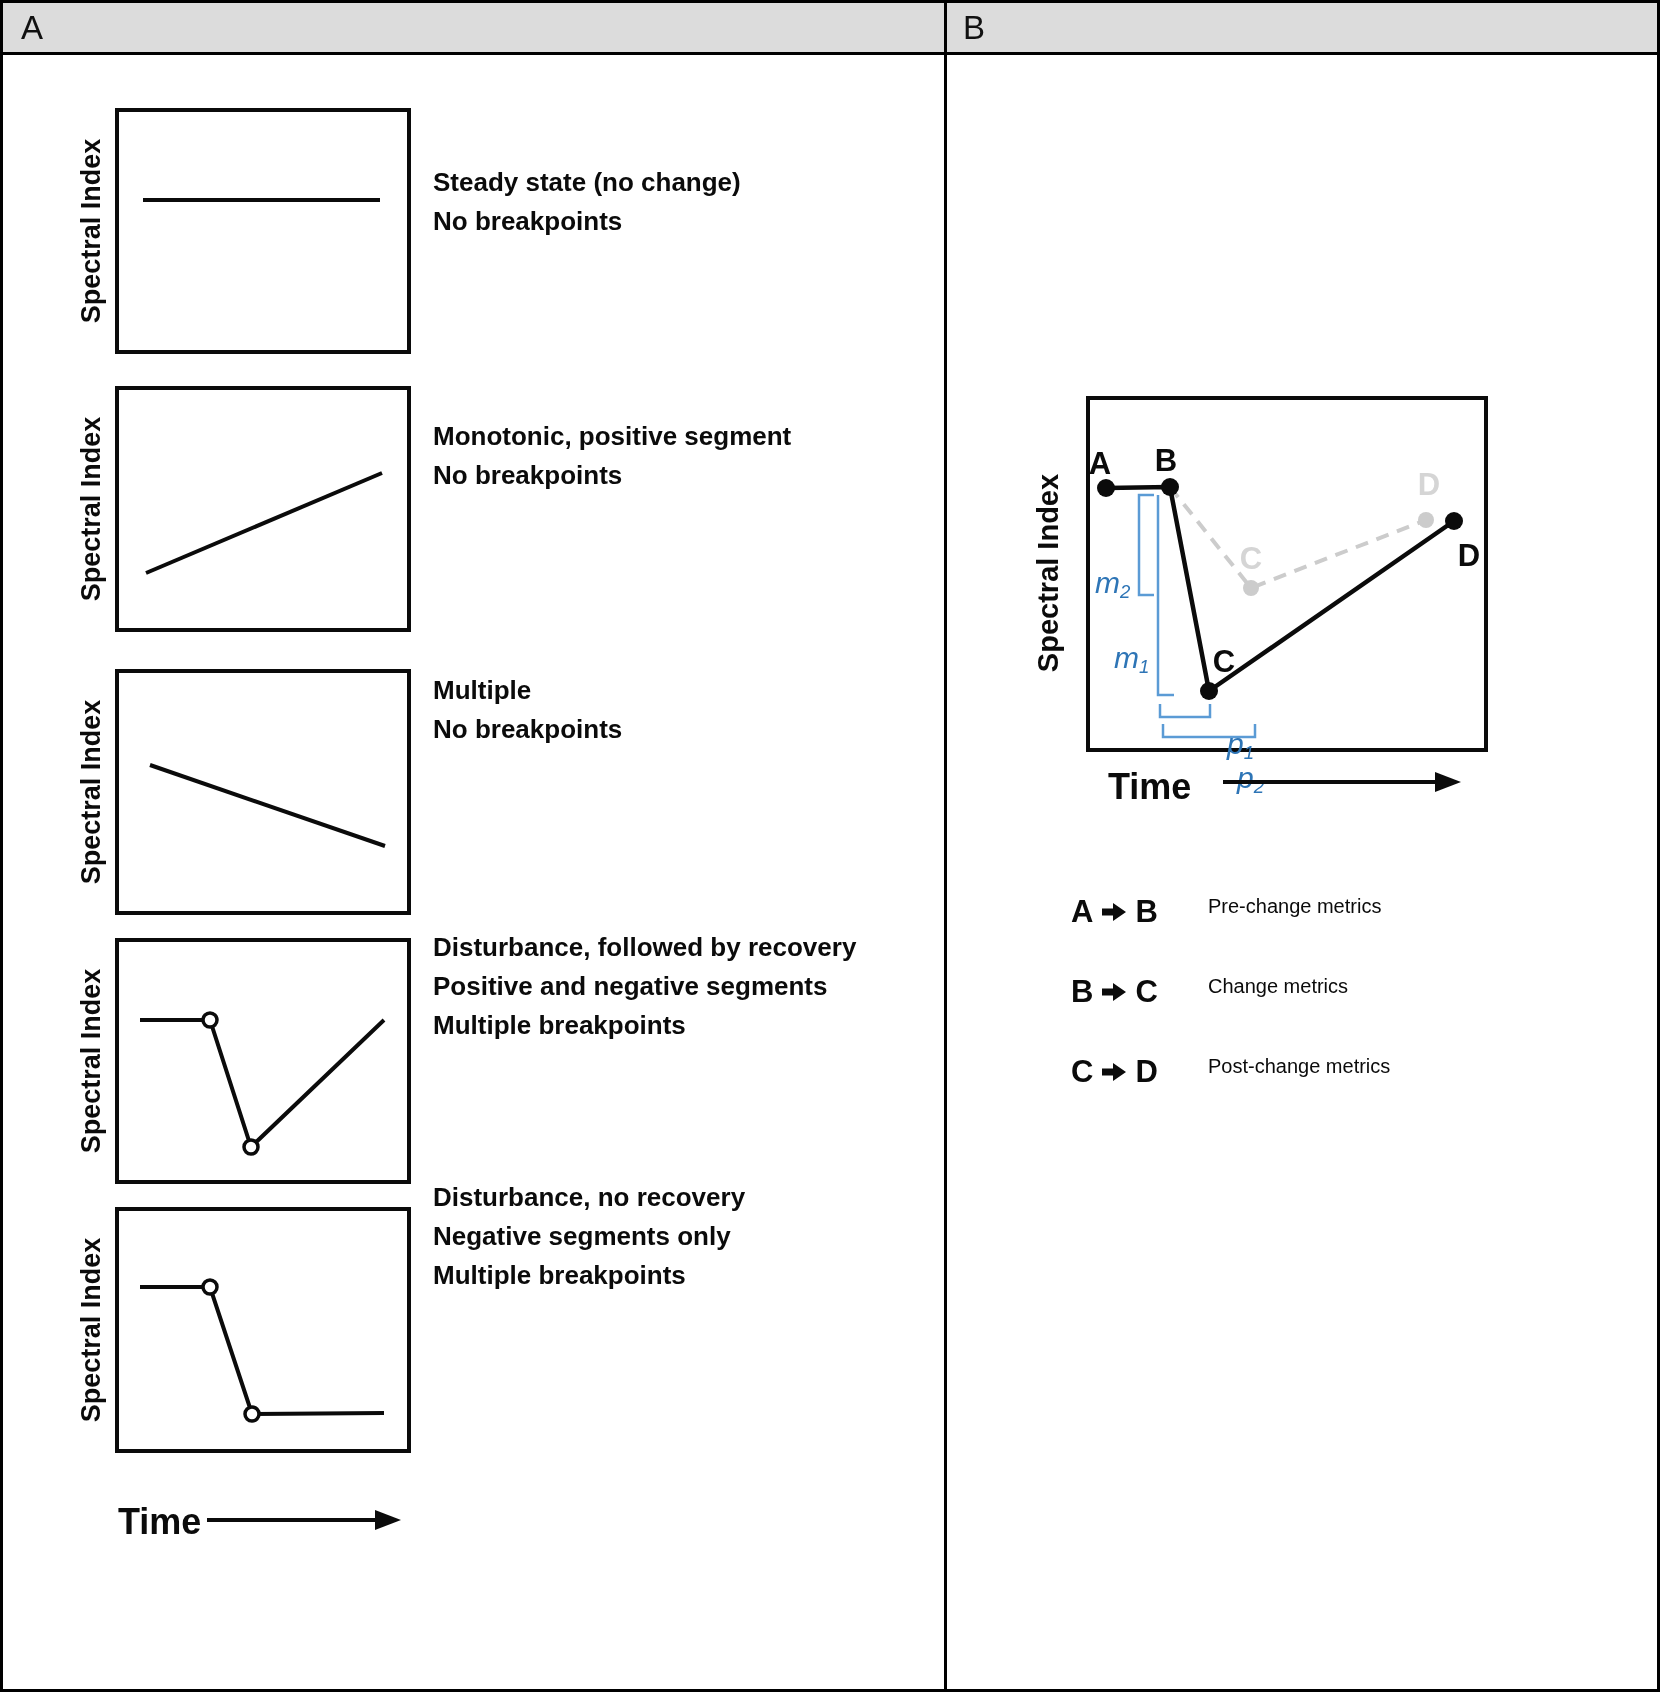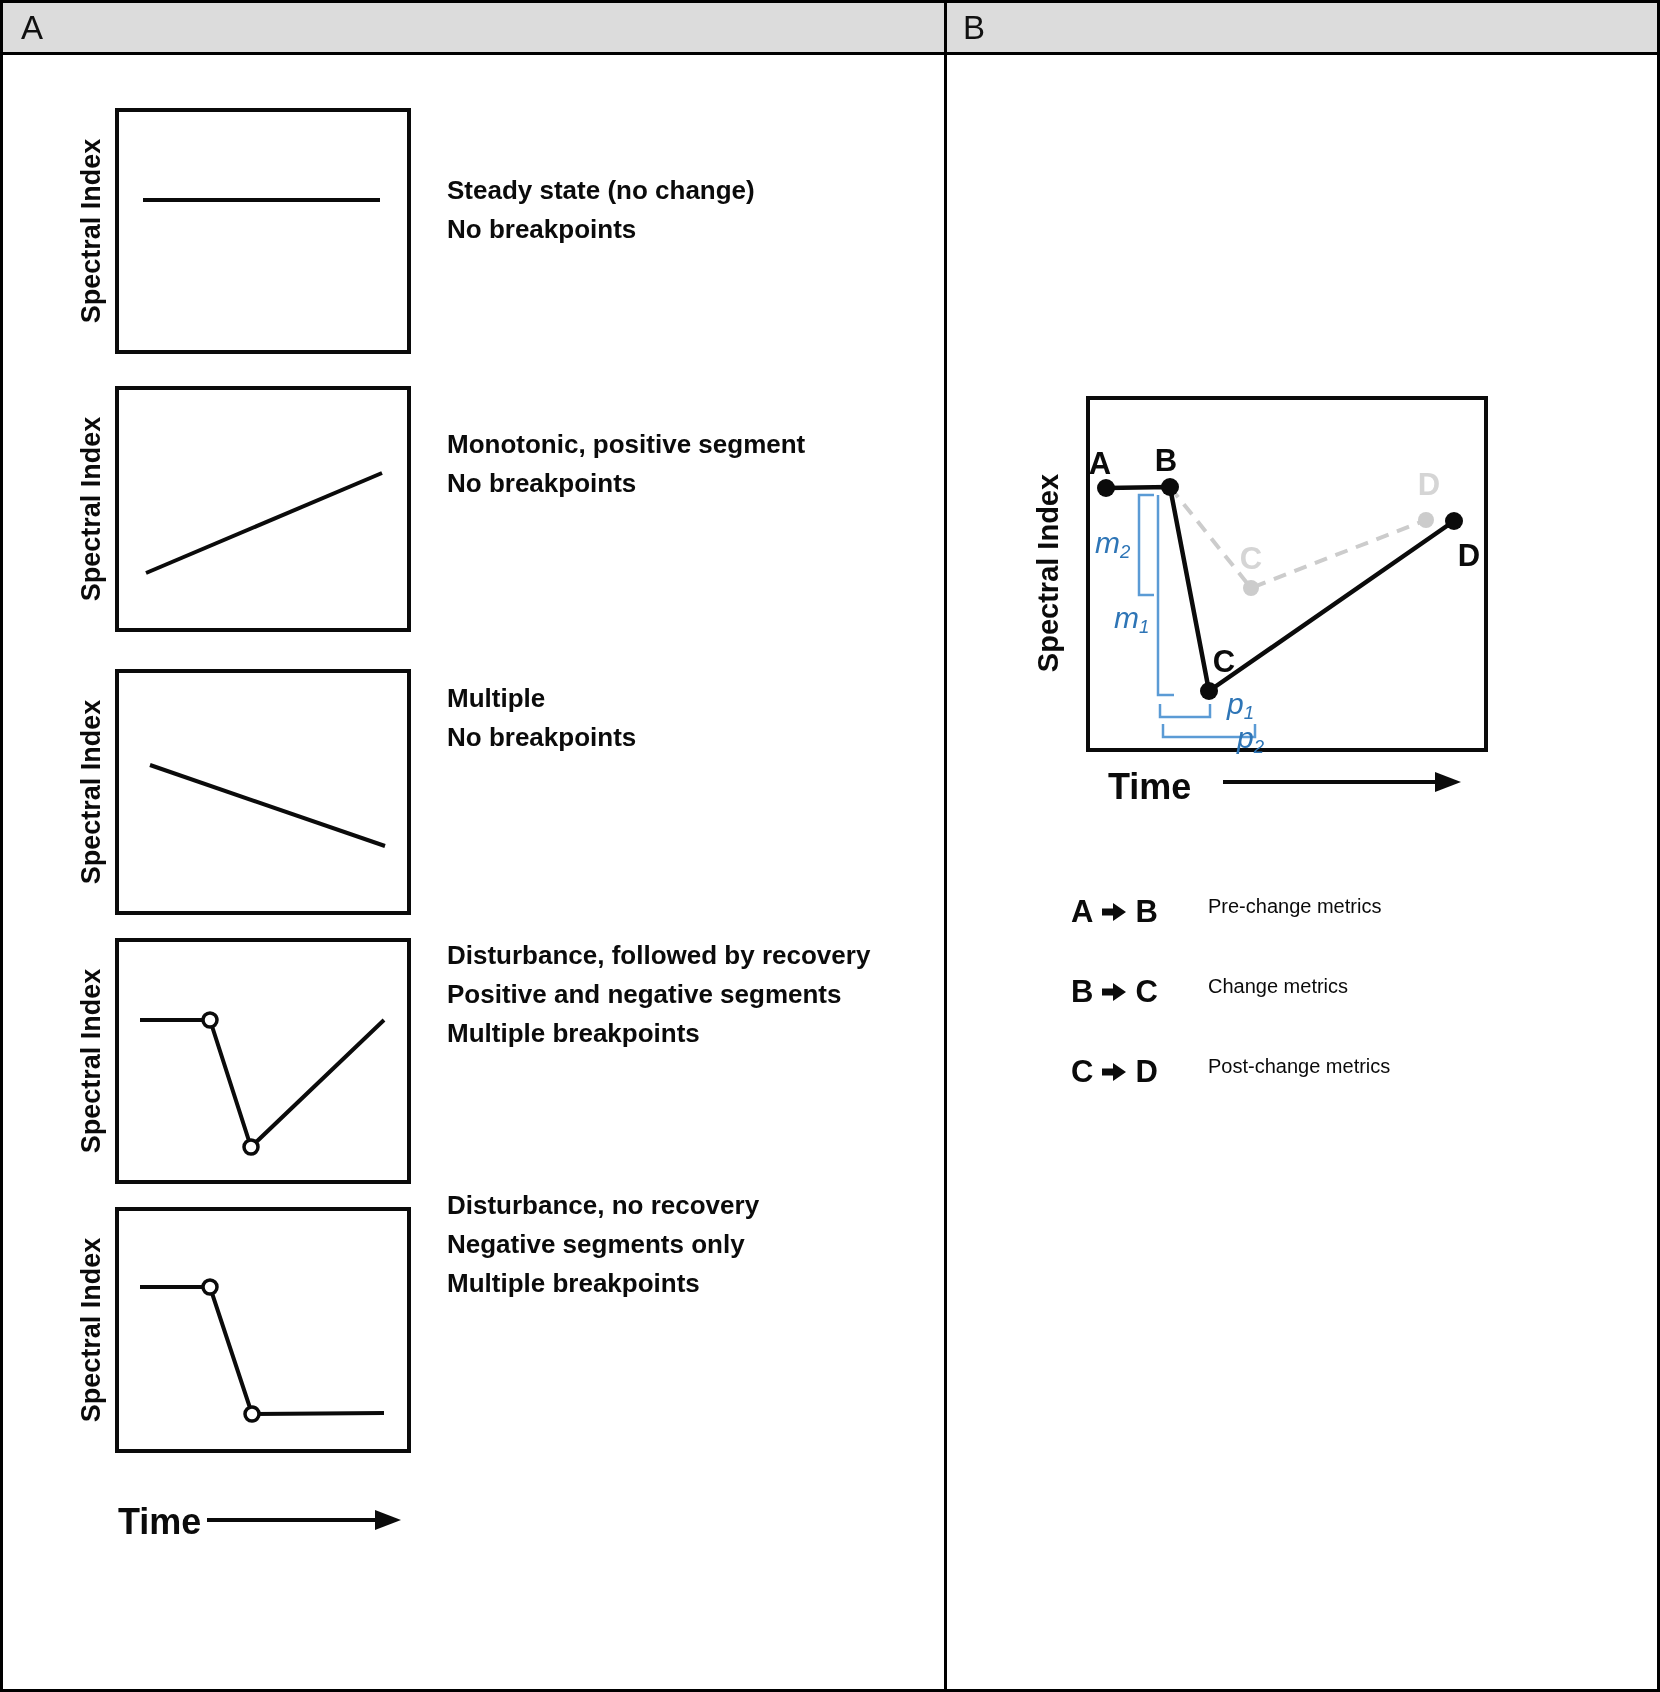--- a/index.html
+++ b/index.html
@@ -22,33 +22,33 @@
     position:absolute; width:246px; height:36px; transform:rotate(-90deg);
     display:flex; align-items:center; justify-content:center;
     font-weight:700; font-size:27px; white-space:nowrap;
   }
   .v-label-b{
     position:absolute; width:354px; height:36px; transform:rotate(-90deg);
     display:flex; align-items:center; justify-content:center;
     font-weight:700; font-size:29px; white-space:nowrap;
   }
   .row-text{
-    position:absolute; left:444px; font-size:26px; font-weight:700;
-    line-height:39px; white-space:nowrap;margin-top:8px;
+    position:absolute; left:430px; font-size:26px; font-weight:700;
+    line-height:39px; white-space:nowrap;
   }
   .time-label{position:absolute; font-size:36px; font-weight:700;}
   .time-arrow{position:absolute;}
 
   
   #panelB-plot{position:absolute; left:1083px; top:393px;}
   .pb-label{font-family:"Liberation Sans",sans-serif; font-weight:700; font-size:31px; fill:#0b0b0b;}
   .pb-label-ghost{fill:var(--ghost-label-gray);}
   .metric-label{
     position:absolute; font-size:30px; font-style:italic; font-weight:400;
-    color:var(--annotation-blue); white-space:nowrap;
+    color:var(--annotation-blue); white-space:nowrap;margin-top:40px;
   }
   .metric-label sub{font-size:0.62em; vertical-align:-0.28em; font-style:italic;}
 
   .legend-row{position:absolute; left:1068px; height:40px; font-size:30px;}
   .legend-pair{display:inline-flex; align-items:center; gap:9px; font-weight:700; font-size:31px;}
   .legend-desc{position:absolute; left:137px; top:1px; font-weight:400; font-size:20px; white-space:nowrap;}
   .arrow-icon{display:inline-block;}
 
   svg line, svg polyline, svg path{stroke-linecap:butt;}
 </style>

